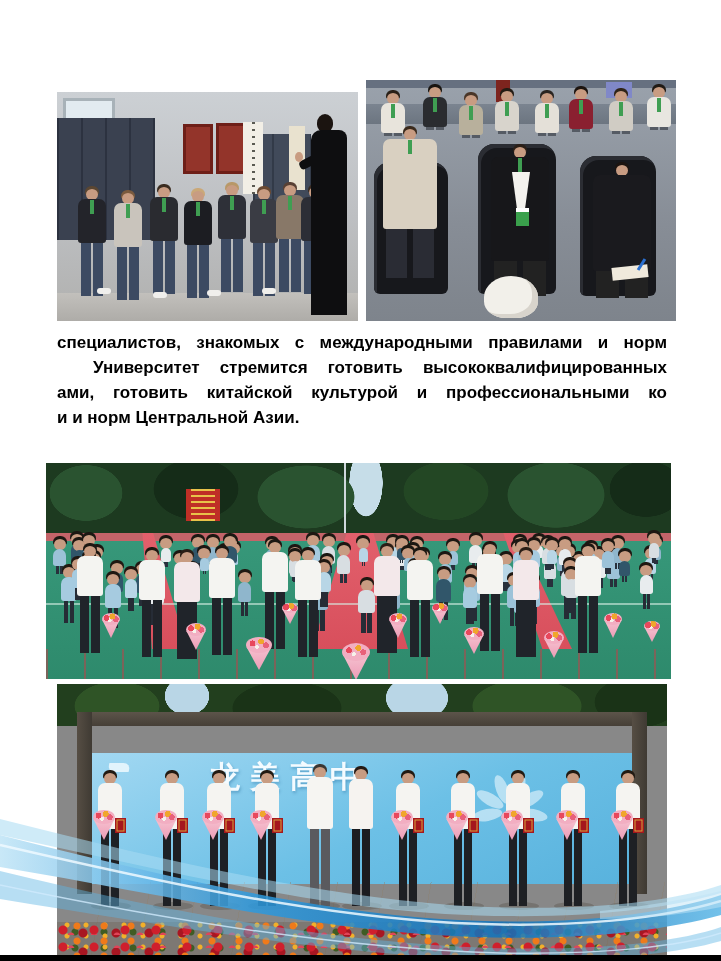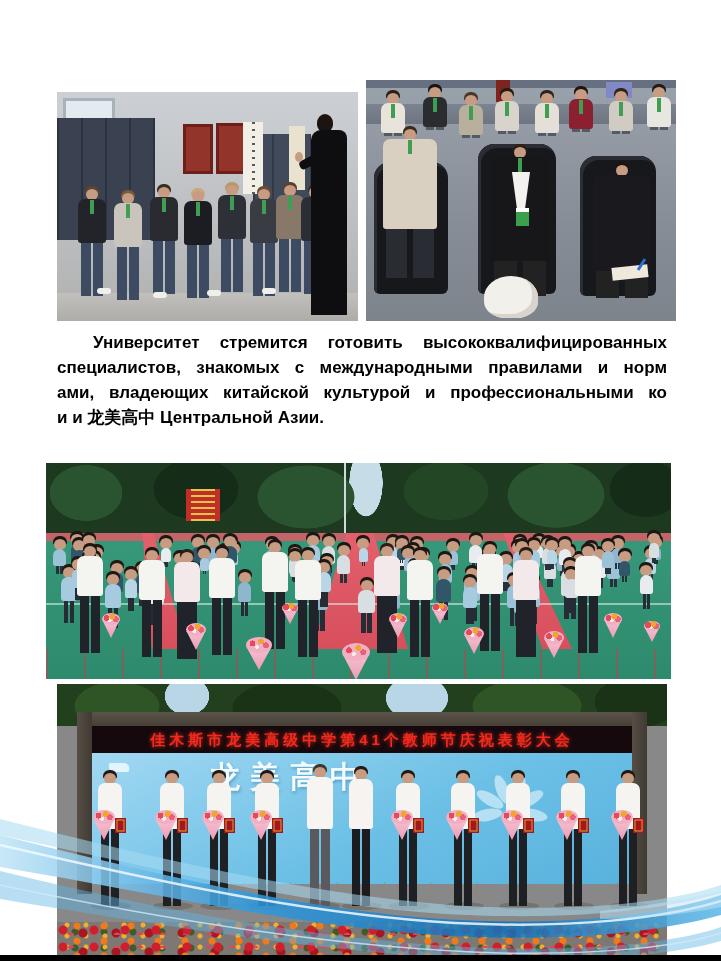--- a/index.html
+++ b/index.html
@@ -281,24 +281,24 @@
           <div style="position: absolute; left: 1px; top: 11px; width: 58px; height: 96px; background: rgb(26, 26, 30); border-radius: 7px 7px 3px 3px;"></div>
           <div style="position: absolute; left: 4px; top: 107px; width: 52px; height: 27px; background: linear-gradient(90deg, rgb(34, 34, 34) 0px, rgb(34, 34, 34) 44%, transparent 44%, transparent 56%, rgb(34, 34, 34) 56%, rgb(34, 34, 34) 100%);"></div>
         </div>
         <div style="position: absolute; left: 246px; top: 186px; width: 36px; height: 13px; background: rgb(239, 233, 220); transform: rotate(-6deg);"></div>
         <div style="position: absolute; left: 274px; top: 178px; width: 3px; height: 13px; background: rgb(42, 111, 208); transform: rotate(32deg);"></div>
       </div>
     <div class="p2-backpack"></div>
   </div>
 
   <div class="para">
+    <div class="ln">специалистов, знакомых с международными правилами и норм</div>
     <div class="ln first">Университет стремится готовить высококвалифицированных</div>
-    <div class="ln">специалистов, знакомых с международными правилами и норм</div>
-    <div class="ln">ами, владеющих китайской культурой и профессиональными ко</div>
-    <div class="ln last">и и 龙美高中 Центральной Азии.</div>
+    <div class="ln">ами, готовить китайской культурой и профессиональными ко</div>
+    <div class="ln last">и и норм Центральной Азии.</div>
   </div>
 
   <div id="photo3" class="photo">
     <div class="p3-trees"></div>
     <div class="p3-pole"></div>
     <div class="p3-court"></div>
     <div class="p3-banner"></div>
     <div class="p3-carpet-top"></div>
     <div class="p3-carpet-strip" style="left:266px;top:70px;width:96px;height:116px;clip-path:polygon(36% 0,64% 0,100% 100%,0 100%);"></div>
     <div class="p3-carpet-strip" style="left:448px;top:70px;width:78px;height:116px;clip-path:polygon(12% 0,30% 0,100% 100%,62% 100%);"></div>
@@ -925,21 +925,20 @@
           <div style="position: absolute; left: 0px; top: 0px; width: 16px; height: 10px; border-radius: 50%; background: radial-gradient(circle at 25% 40%, rgb(232, 72, 92) 0px, rgb(232, 72, 92) 3px, transparent 3px), radial-gradient(circle at 58% 28%, rgb(240, 166, 44) 0px, rgb(240, 166, 44) 3px, transparent 3px), radial-gradient(circle at 76% 52%, rgb(232, 96, 122) 0px, rgb(232, 96, 122) 3px, transparent 3px), radial-gradient(circle at 42% 62%, rgb(246, 242, 234) 0px, rgb(246, 242, 234) 2px, transparent 2px), rgb(242, 174, 194);"></div>
         </div>
       </div>
   </div>
 
   <div id="photo4" class="photo">
     <div class="p4-trees"></div>
     <div class="p4-frame-top"></div>
     <div class="p4-pillar pl"></div>
     <div class="p4-pillar pr"></div>
-    <div class="p4-led" style="color: rgb(245, 40, 30);">佳木斯市龙美高级中学第41个教师节庆祝表彰大会</div>
     <div class="p4-backdrop">
       <div class="p4-logo"></div>
       <div class="p4-title">龙美高中</div>
       <div id="p4-petals" class="abs" style="inset:0;">
           <div style="position: absolute; left: 412px; top: 28px; width: 12px; height: 30px; background: rgba(245, 252, 255, 0.55); border-radius: 50%; transform-origin: 50% 100%; transform: rotate(-100deg) translateY(-8px);"></div>
           <div style="position: absolute; left: 412px; top: 28px; width: 12px; height: 30px; background: rgba(245, 252, 255, 0.55); border-radius: 50%; transform-origin: 50% 100%; transform: rotate(-60deg) translateY(-8px);"></div>
           <div style="position: absolute; left: 412px; top: 28px; width: 12px; height: 30px; background: rgba(245, 252, 255, 0.55); border-radius: 50%; transform-origin: 50% 100%; transform: rotate(-20deg) translateY(-8px);"></div>
           <div style="position: absolute; left: 412px; top: 28px; width: 12px; height: 30px; background: rgba(245, 252, 255, 0.55); border-radius: 50%; transform-origin: 50% 100%; transform: rotate(20deg) translateY(-8px);"></div>
           <div style="position: absolute; left: 412px; top: 28px; width: 12px; height: 30px; background: rgba(245, 252, 255, 0.55); border-radius: 50%; transform-origin: 50% 100%; transform: rotate(60deg) translateY(-8px);"></div>
           <div style="position: absolute; left: 412px; top: 28px; width: 12px; height: 30px; background: rgba(245, 252, 255, 0.55); border-radius: 50%; transform-origin: 50% 100%; transform: rotate(100deg) translateY(-8px);"></div>

